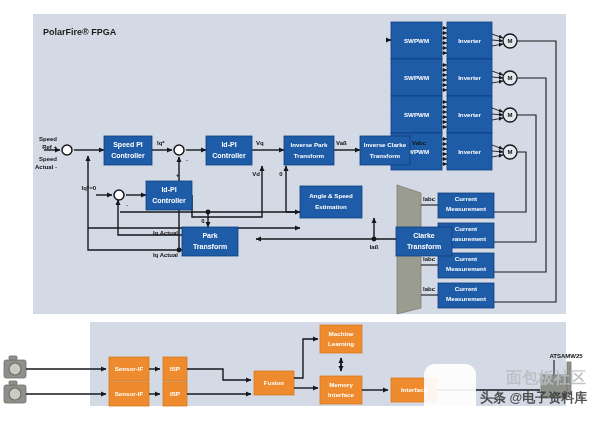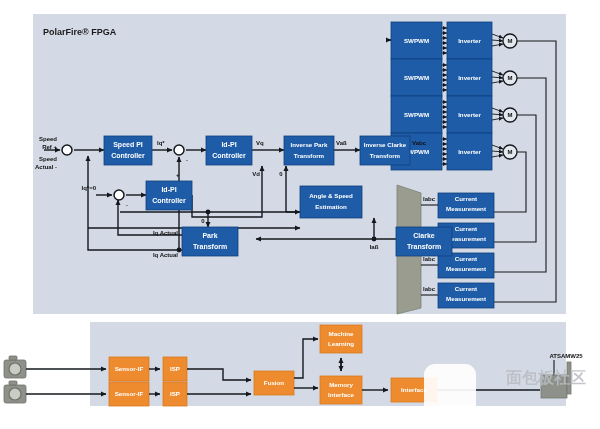--- a/index.html
+++ b/index.html
@@ -376,15 +376,16 @@
     <rect class="graychip" x="567" y="362" width="4" height="32"></rect>
     <path class="wire-thin" d="M554,375 L554,360"></path>
   </g>
   <text class="chip-label" x="566" y="358">ATSAMW25</text>
 
 </svg>
 
 <div id="watermark">
   <div class="wm-box"></div>
   <div class="wm-top">面包板社区</div>
+  <div class="wm-text">头条 @电子资料库</div>
 </div>
 
 </div>
 
 </body></html>

